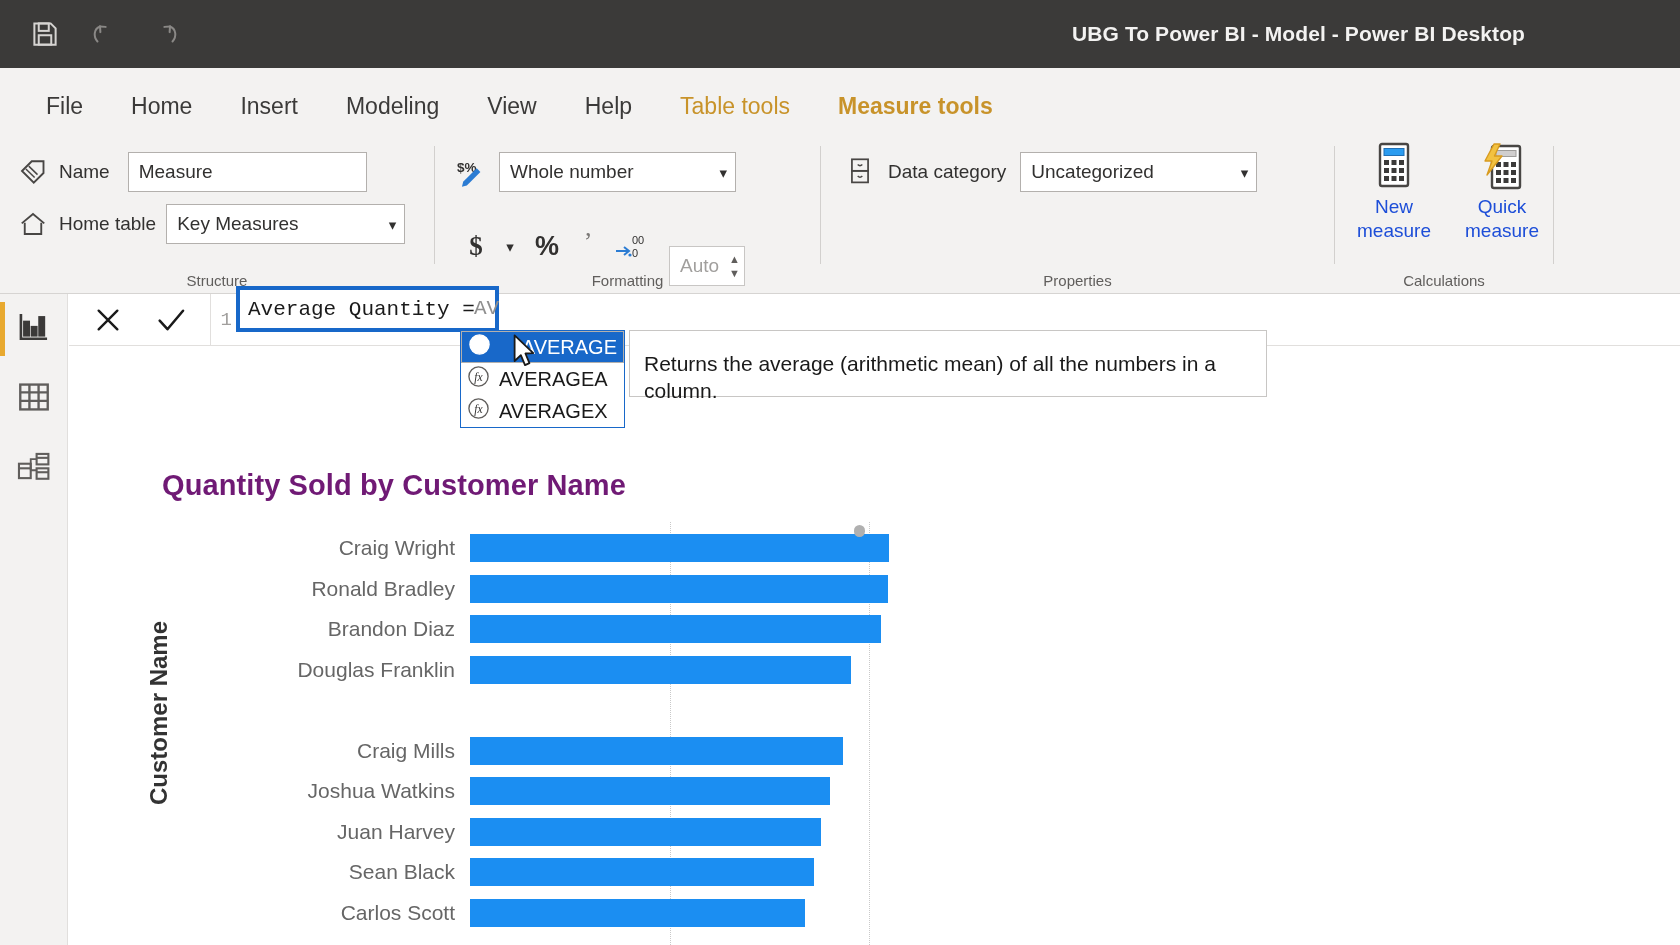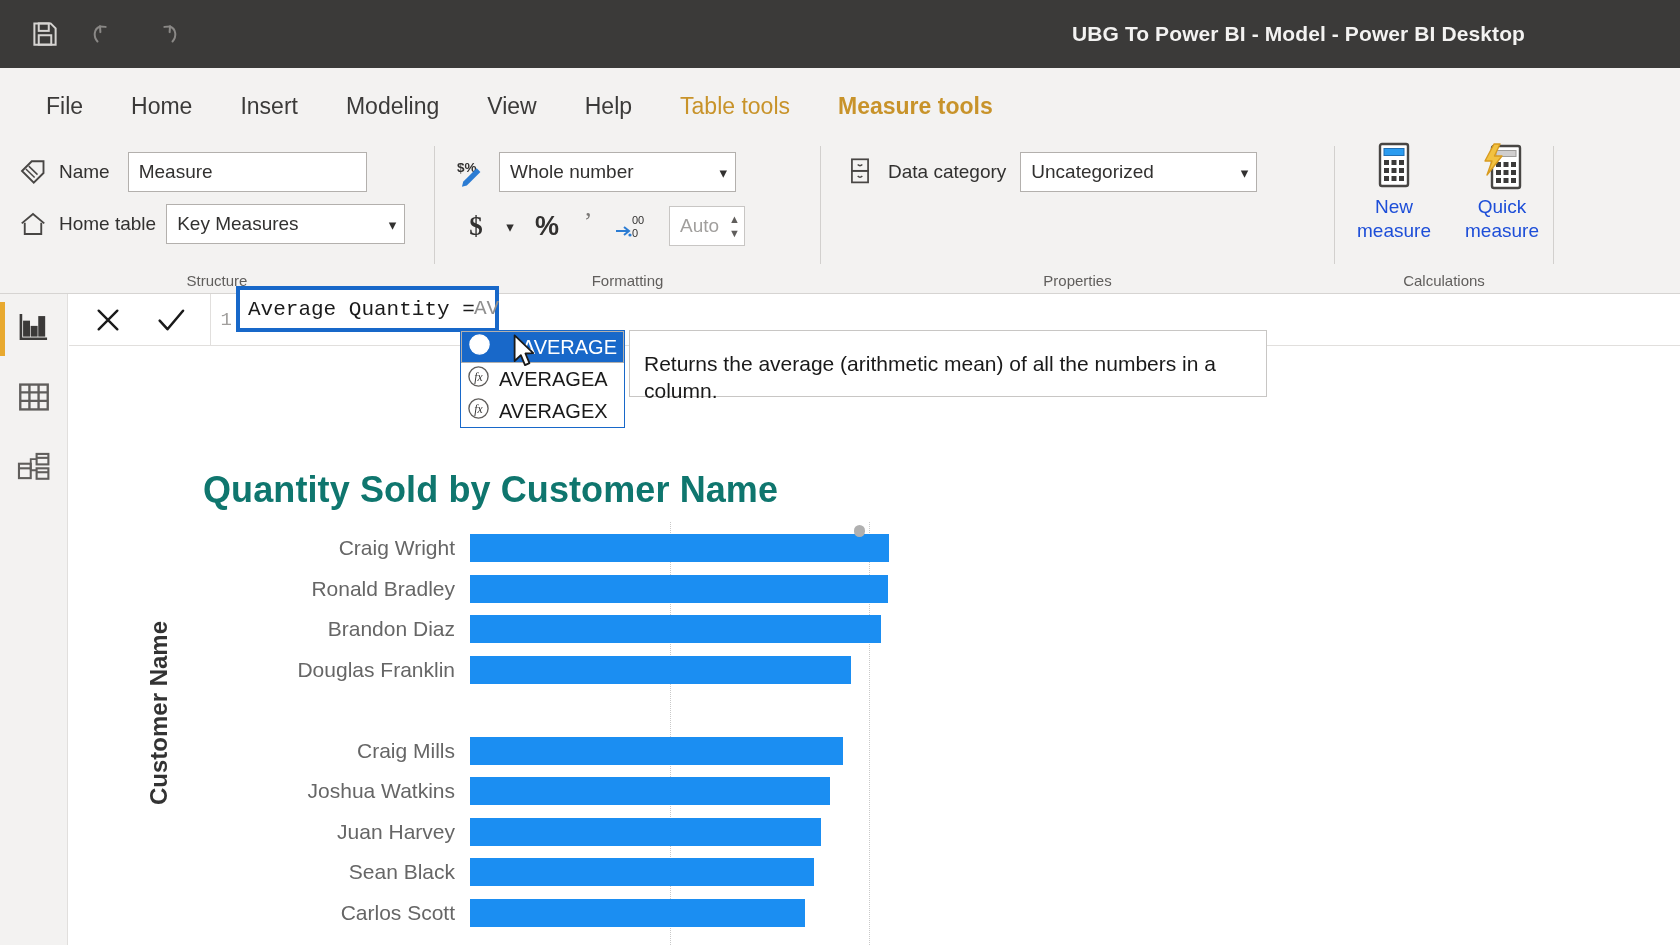--- a/index.html
+++ b/index.html
@@ -77,21 +77,21 @@
     display: flex; align-items: center; justify-content: space-between;
     padding: 0 8px 0 10px;
   }
   .chev { color: #323130; font-size: 15px; line-height: 1; }
 
   .fmt-btn { display:flex; align-items:center; justify-content:center; cursor:pointer; }
 
   .spinner {
     border: 1px solid #c8c6c4; background: #fff;
     display: flex; align-items: center; justify-content: space-between;
-    padding: 0 4px 0 10px; font-size: 19px; color: #a19f9d;
+    padding: 0 4px 0 10px; font-size: 19px; color: #a19f9d; margin-top: 40px;
   }
   .spin-arrows { display: flex; flex-direction: column; gap: 3px; color: #605e5c; font-size: 11px; line-height: 1; }
 
   .bigbtn {
     display: flex; flex-direction: column; align-items: center; gap: 2px;
     cursor: pointer; width: 108px;
   }
   .bigbtn .cap { font-size: 19px; color: #1d4ed8; text-align: center; line-height: 1.15; }
 
   
@@ -162,21 +162,21 @@
     background: #fff; border: 1px solid #c8c6c4; z-index: 39;
     padding: 20px 14px; font-size: 21px; color: #1a1a1a; line-height: 1.28;
   }
 
   .cursor { position: absolute; left: 512px; top: 334px; z-index: 60; pointer-events: none; }
 
   
   .canvas { position: absolute; left: 69px; top: 347px; width: 1611px; height: 598px; background: #fff; }
   .chart-title {
     position: absolute; left: 93px; top: 122px;
-    font-size: 36px; color: #0f766e; font-weight: bold; letter-spacing: .1px; margin-left: 41px;
+    font-size: 29px; color: #701a75; font-weight: bold; letter-spacing: .1px;
   }
   .yaxis-title {
     position: absolute; left: 104px; top: 430px;
     transform: rotate(-90deg); transform-origin: left bottom;
     font-size: 24px; color: #333333; font-weight: bold; white-space: nowrap;
   }
   .plot { position: absolute; left: 150px; top: 175px; width: 720px; height: 423px; }
   .cat-row { position: absolute; left: 0; width: 720px; display: flex; align-items: center; }
   .cat-label {
     width: 251px; text-align: right; padding-right: 15px;

